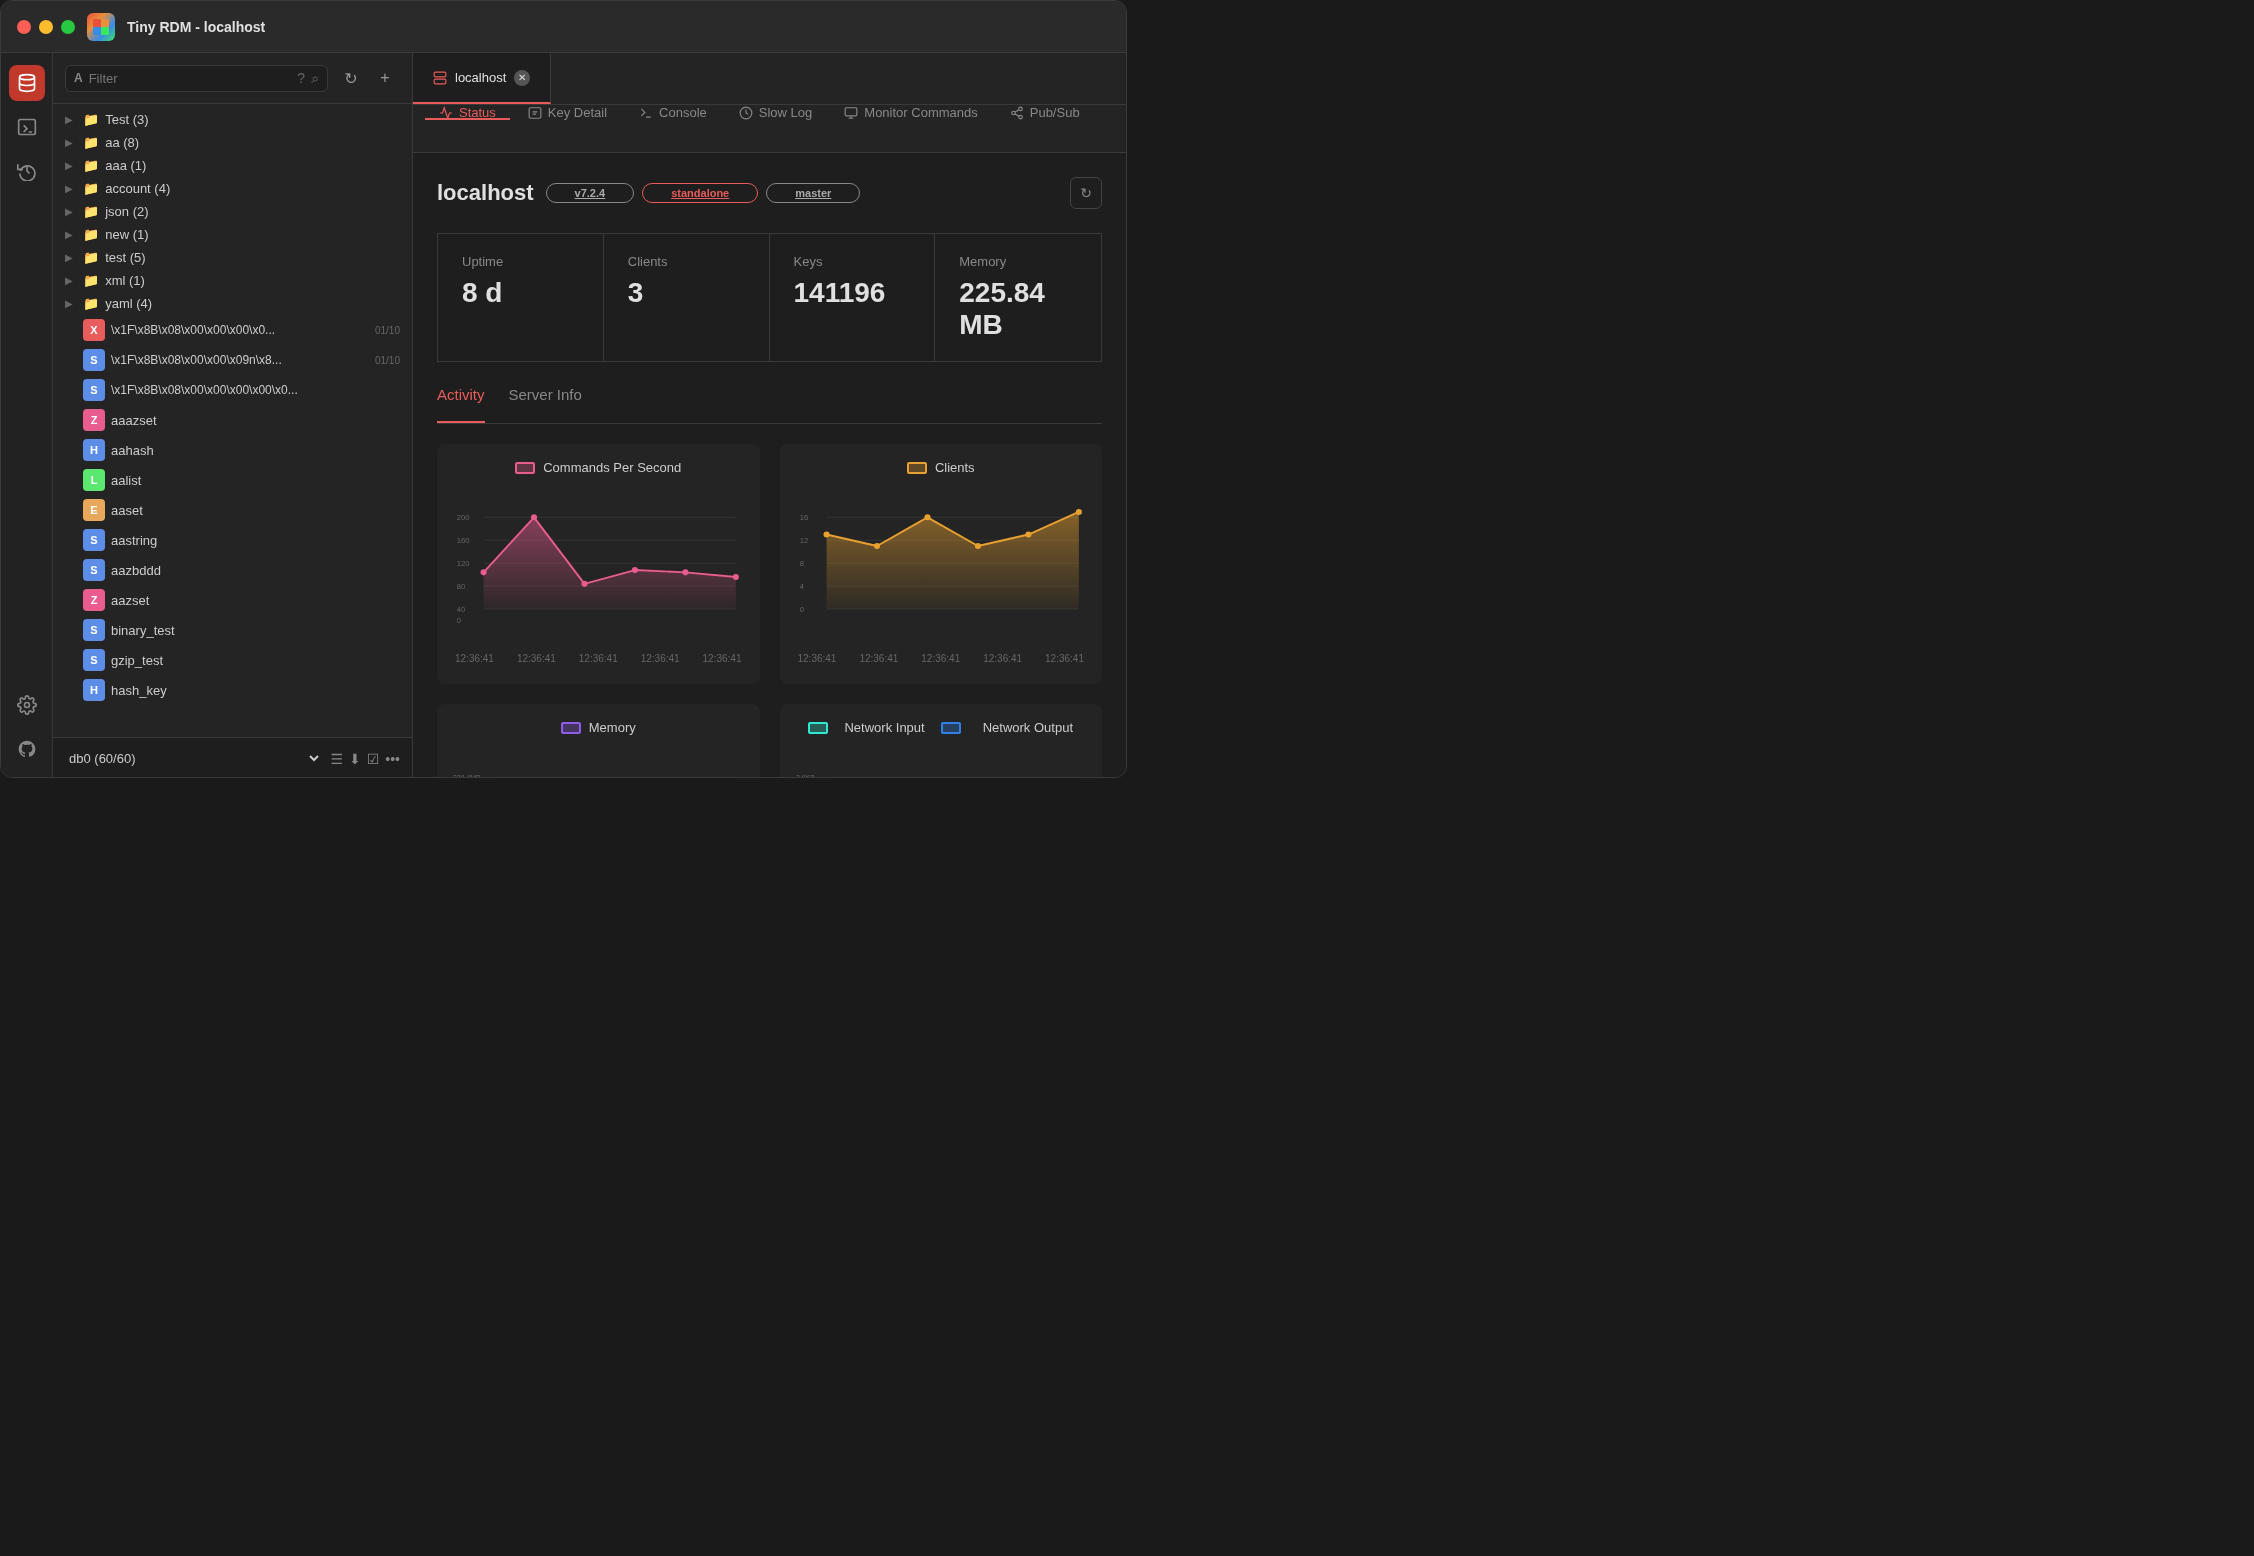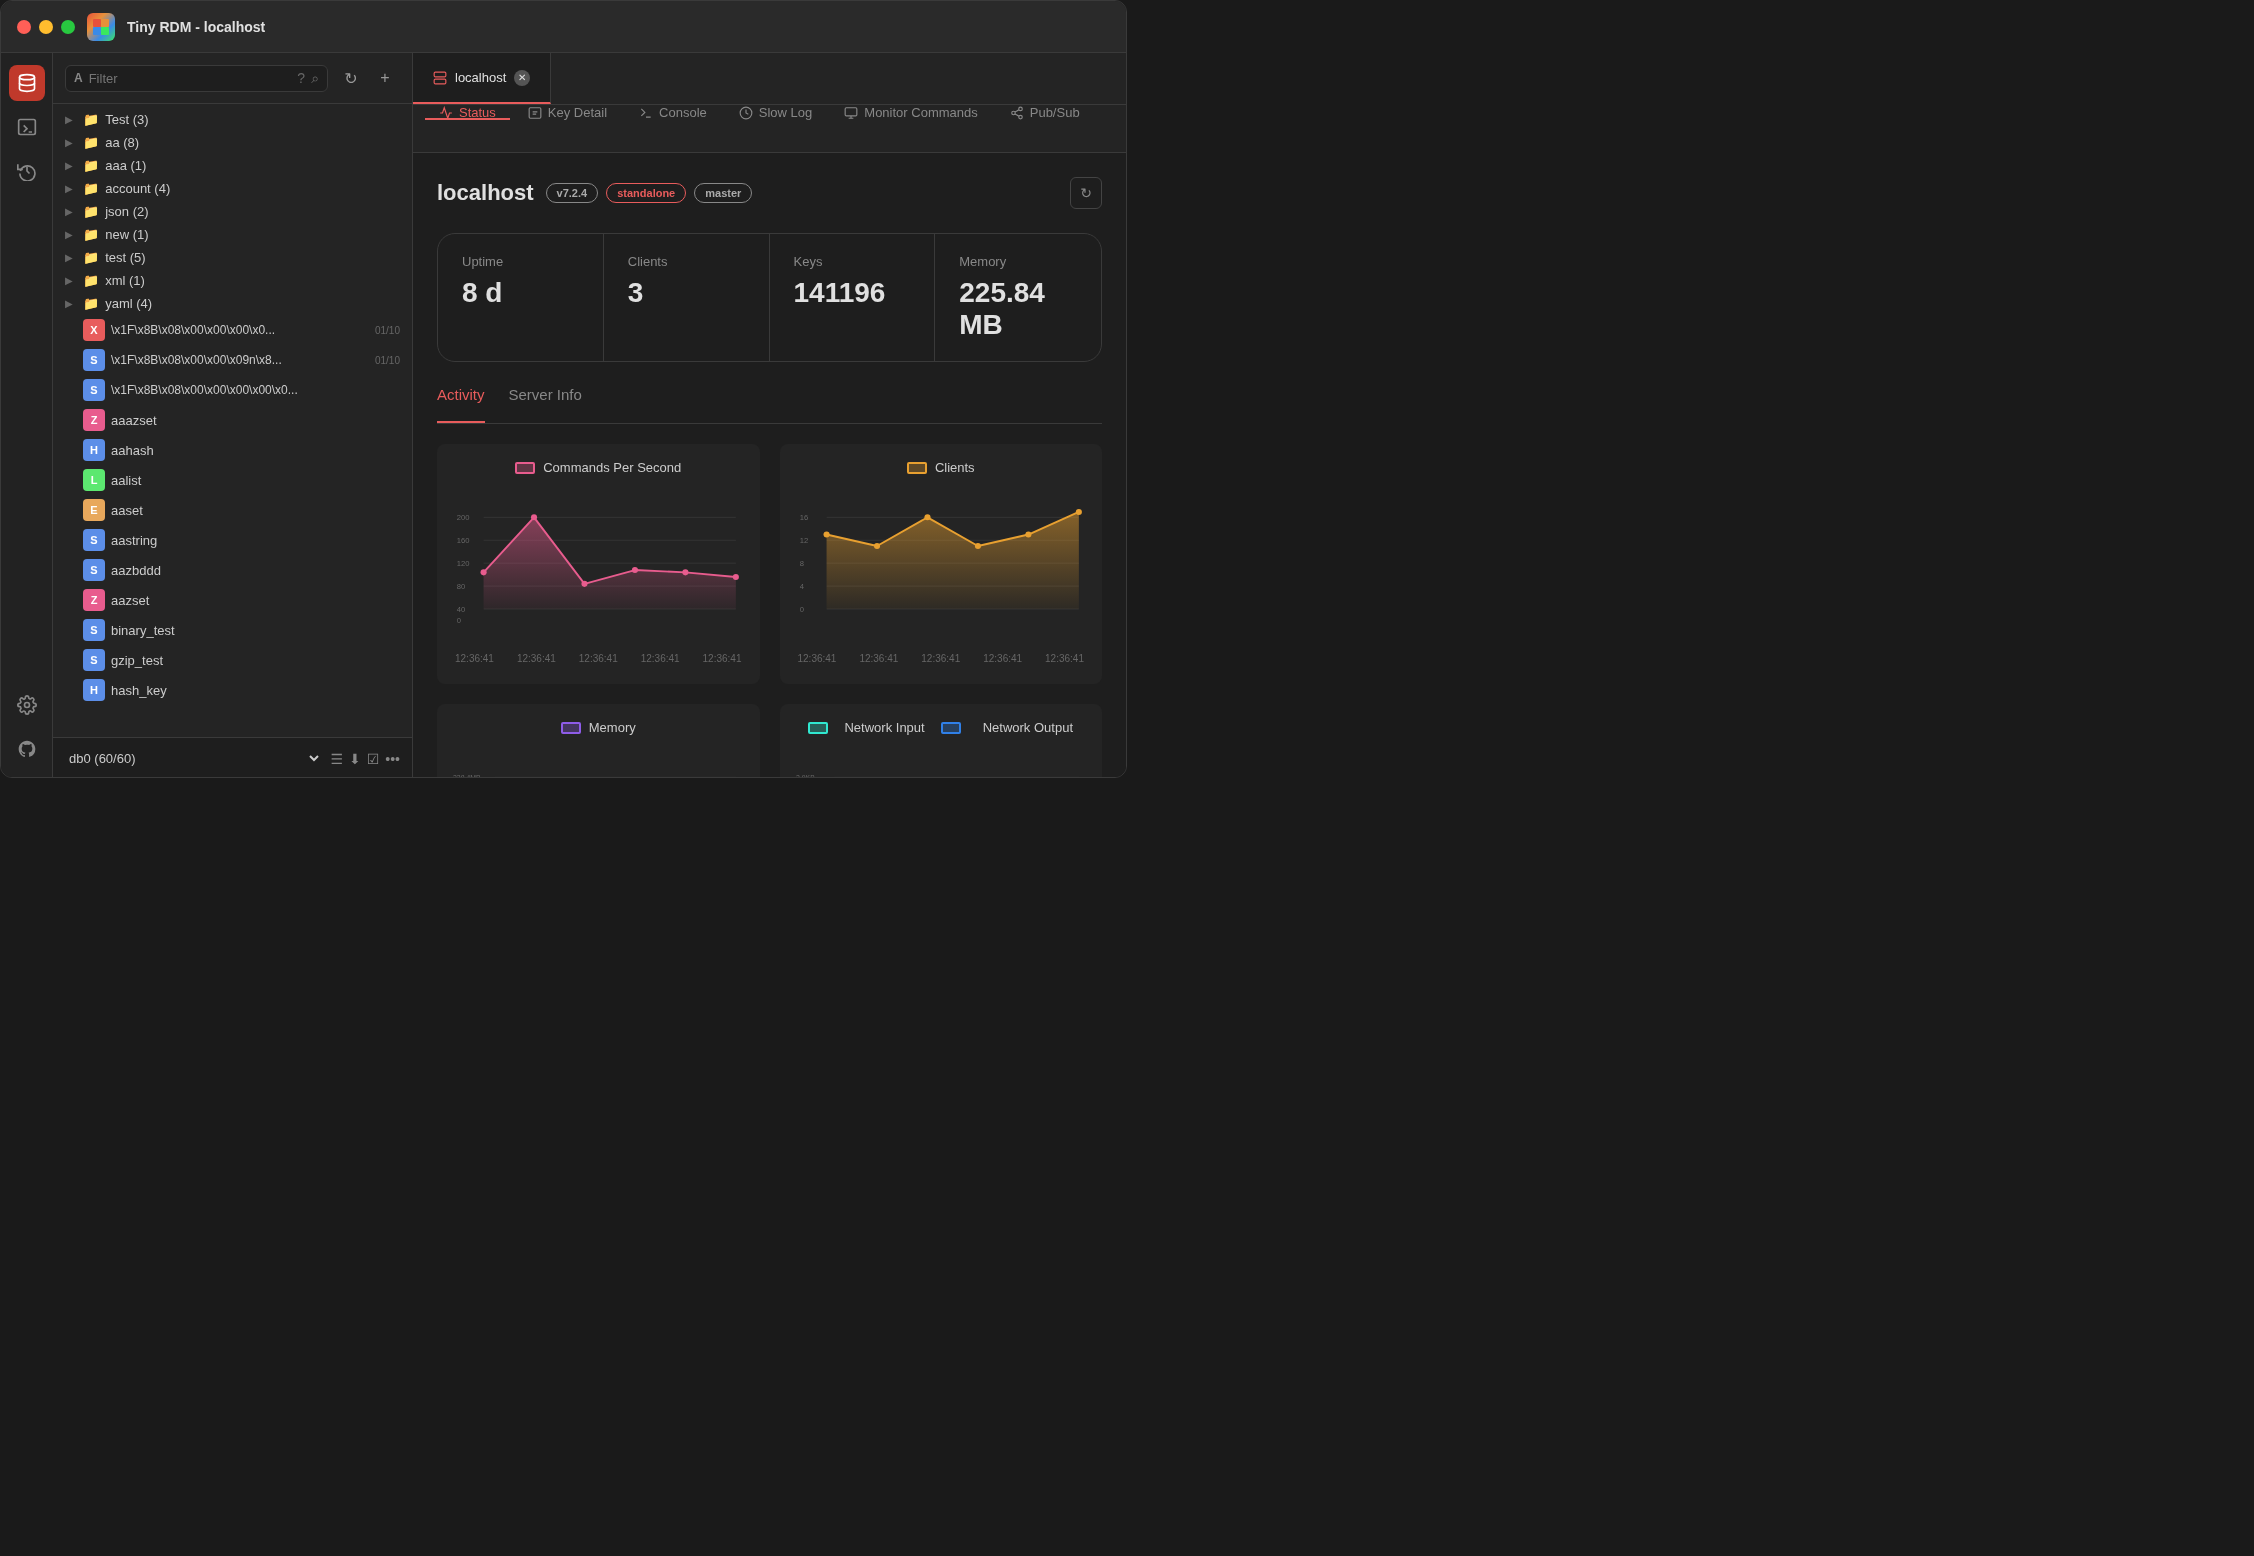--- a/index.html
+++ b/index.html
@@ -242,34 +242,35 @@
     }
     .status-header {
       display: flex;
       align-items: center;
       justify-content: space-between;
       margin-bottom: 24px;
     }
     .server-title { font-size: 22px; font-weight: 700; color: #e0e0e0; }
     .badges { display: flex; gap: 8px; margin-left: 12px; }
     .badge {
-      padding: 3px 10px;
+      padding: 3px 28px;
       border-radius: 12px;
       font-size: 11px;
       font-weight: 600;
+      text-decoration: underline;
     }
     .badge-version { background: transparent; border: 1px solid #888; color: #aaa; }
     .badge-standalone { background: transparent; border: 1px solid #e85c5c; color: #e85c5c; }
     .badge-master { background: transparent; border: 1px solid #888; color: #aaa; }
     .stats-row {
       display: grid;
       grid-template-columns: repeat(4, 1fr);
       gap: 0;
       border: 1px solid #3a3a3a;
-      border-radius: 18px;
+      border-radius: 0;
       overflow: hidden;
       margin-bottom: 24px;
     }
     .stat-card {
       padding: 20px 24px;
       border-right: 1px solid #3a3a3a;
     }
     .stat-card:last-child { border-right: none; }
     .stat-label { font-size: 13px; color: #888; margin-bottom: 8px; }
     .stat-value { font-size: 28px; font-weight: 700; color: #e0e0e0; }

